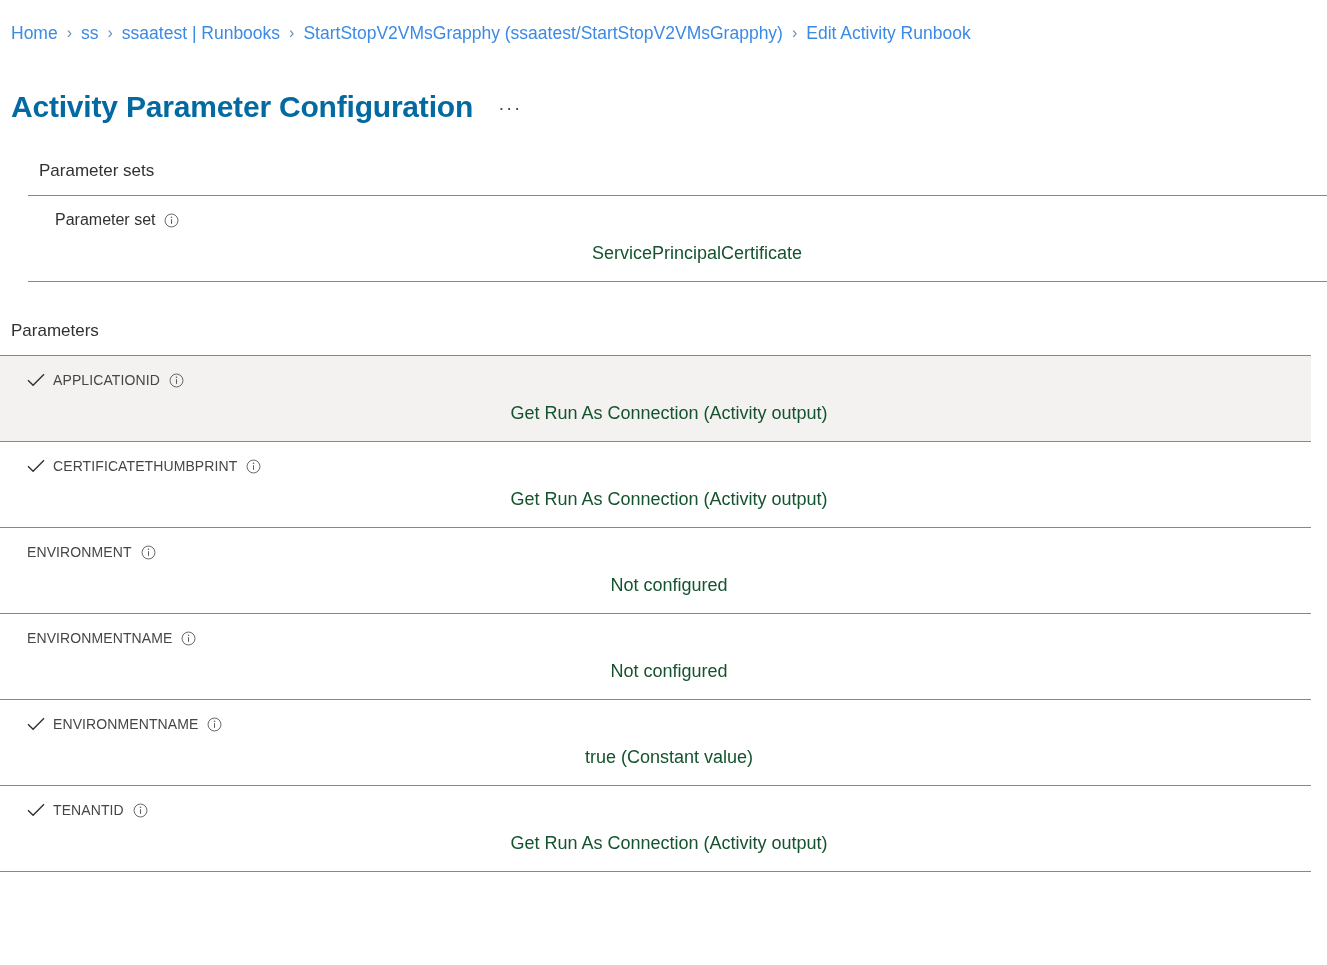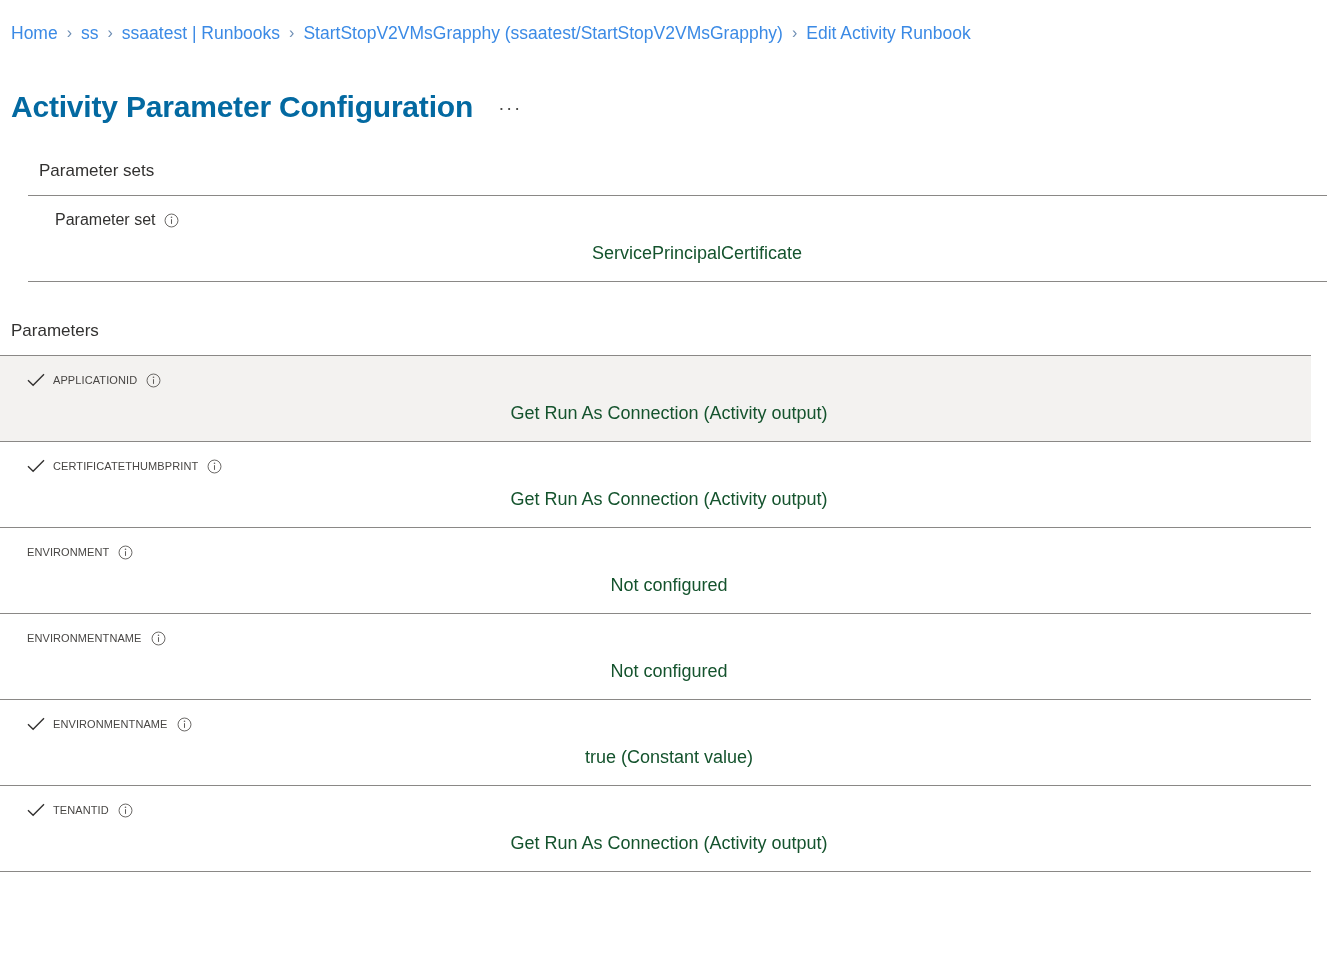--- a/index.html
+++ b/index.html
@@ -115,21 +115,21 @@
     margin-right: 8px;
     flex: 0 0 auto;
     display: block;
   }
   .check-spacer {
     width: 0;
     height: 14px;
     flex: 0 0 auto;
   }
   .field-label {
-    font-size: 11px;
+    font-size: 14px;
     color: #484644;
     letter-spacing: 0.1px;
     white-space: nowrap;
   }
   .field-label.normal-case {
     font-size: 16px;
     color: #323130;
     letter-spacing: 0;
   }
   .info-icon {

